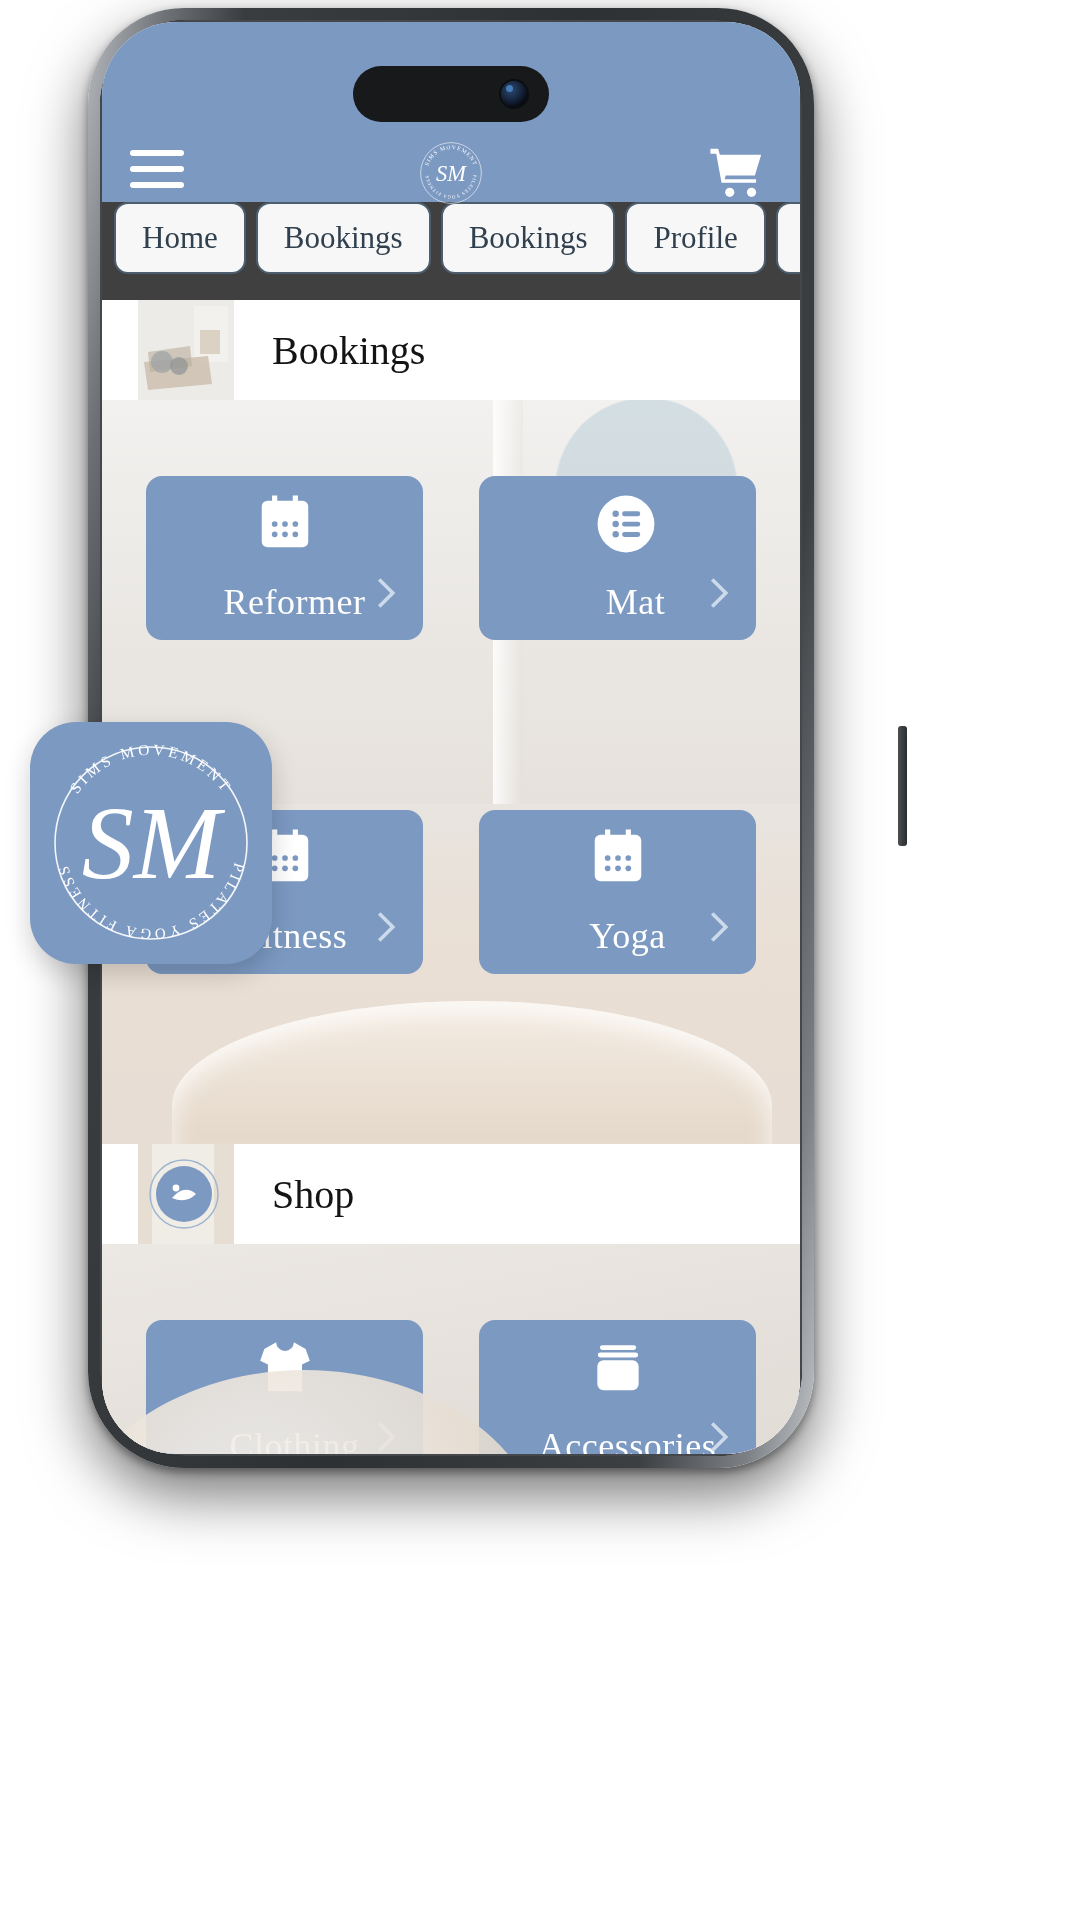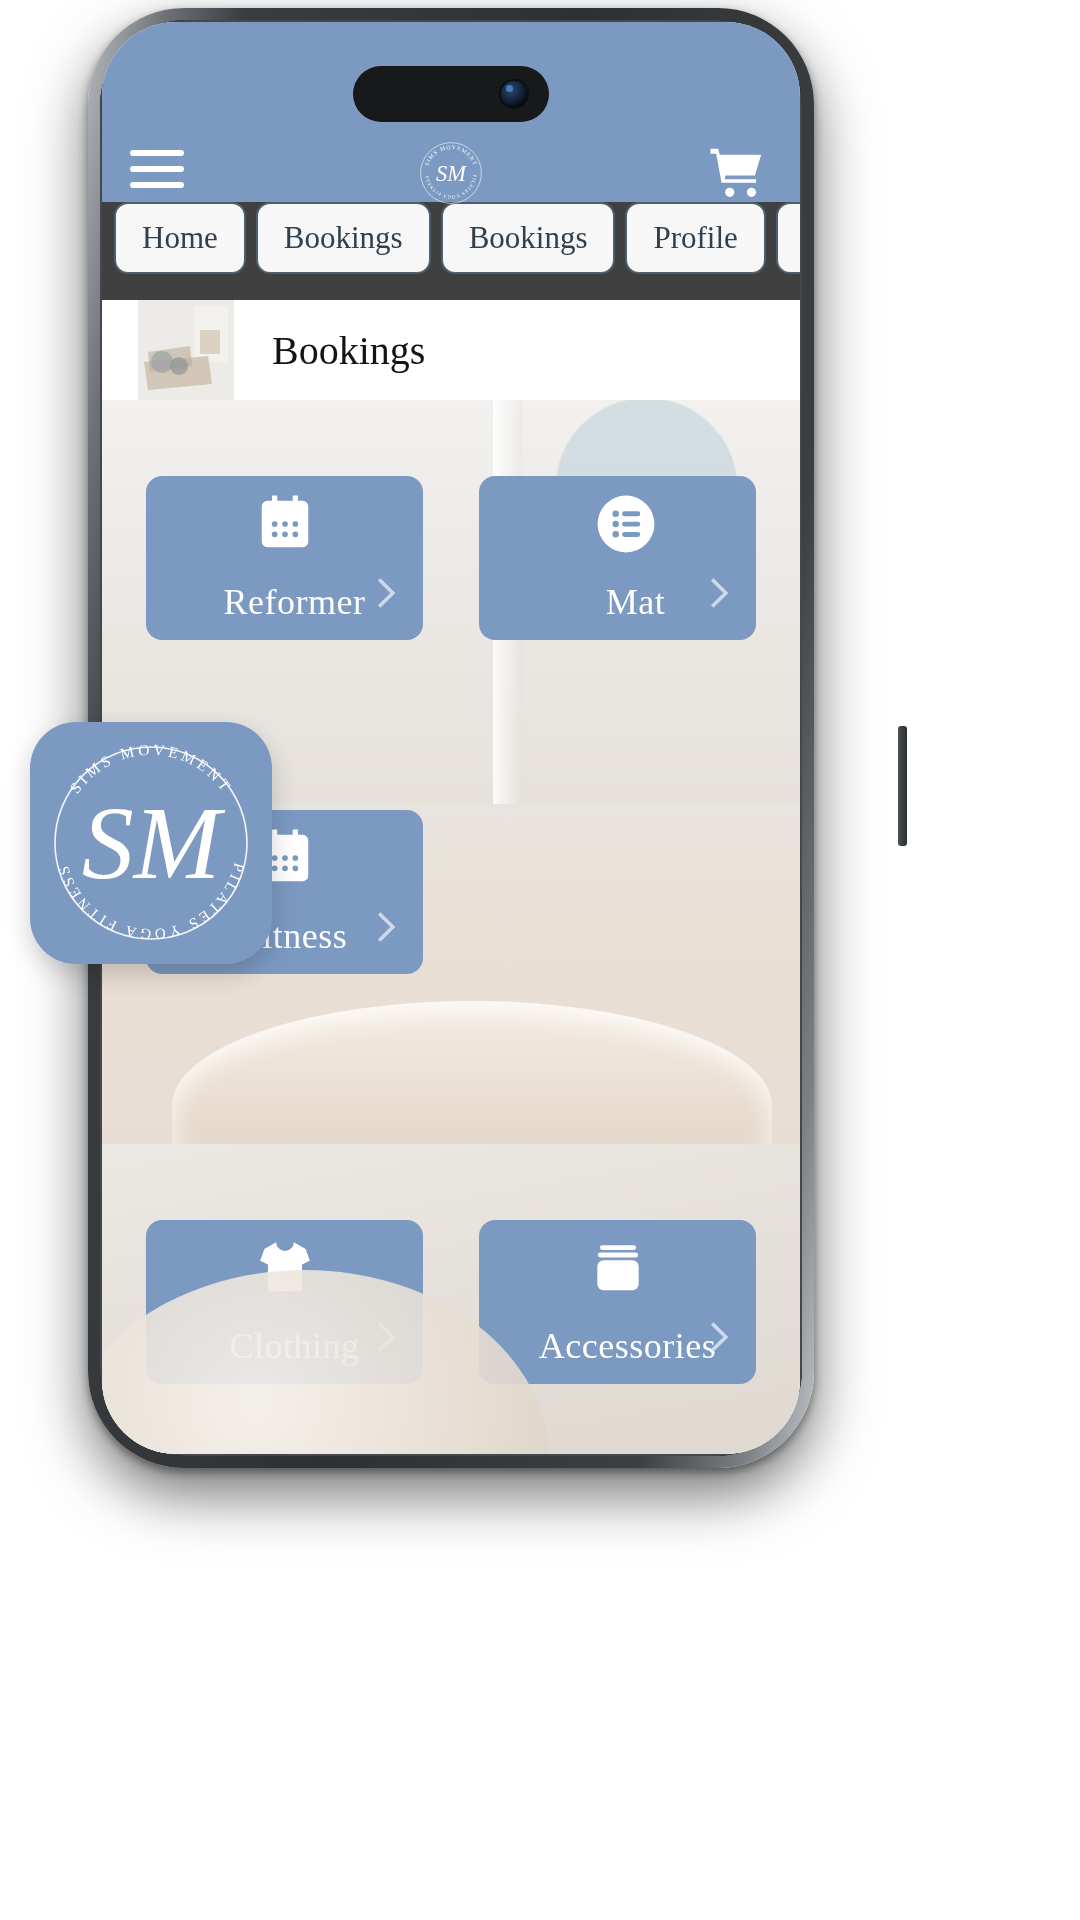--- a/index.html
+++ b/index.html
@@ -290,23 +290,58 @@
               </svg>
             </span>
             <span class="tile-label">Fitness</span>
             <span class="tile-chevron">
               <svg viewBox="0 0 12 20" width="22" height="34" fill="none" stroke="#cddaea" stroke-width="2.1">
                   <path d="M2 2 L10 10 L2 18"></path>
                 </svg>
             </span>
           </div>
 
-        </div>
-      </div>
-
+          <div class="tile">
+            <span class="tile-icon">
+              <svg viewBox="0 0 24 24" width="62" height="62" fill="#ffffff">
+                <path d="M7 1h2v2.2H7zM15 1h2v2.2H15z"></path>
+                <rect x="3" y="3" width="18" height="18" rx="2.2"></rect>
+                <g fill="#7c99c2">
+                  <circle cx="8" cy="12" r="1.1"></circle>
+                    <circle cx="12" cy="12" r="1.1"></circle>
+                    <circle cx="16" cy="12" r="1.1"></circle>
+                  <circle cx="8" cy="16" r="1.1"></circle>
+                    <circle cx="12" cy="16" r="1.1"></circle>
+                    <circle cx="16" cy="16" r="1.1"></circle>
+                </g>
+              </svg>
+            </span>
+            <span class="tile-label">Yoga</span>
+            <span class="tile-chevron">
+              <svg viewBox="0 0 12 20" width="22" height="34" fill="none" stroke="#cddaea" stroke-width="2.1">
+                  <path d="M2 2 L10 10 L2 18"></path>
+                </svg>
+            </span>
+          </div>
+        </div>
+      </div>
+
+      <div class="section-header">
+        <div class="section-thumb">
+          <svg viewBox="0 0 96 100" width="96" height="100" aria-hidden="true">
+            <rect width="96" height="100" fill="#e7ded3"></rect>
+            <rect x="14" y="0" width="62" height="100" fill="#f0ece6"></rect>
+            <circle cx="46" cy="50" r="28" fill="#7c99c2"></circle>
+            <path d="M34 54 q12 -14 24 -4 q-10 10 -24 4z" fill="#ffffff"></path>
+            <circle cx="38" cy="44" r="3.4" fill="#ffffff"></circle>
+            <circle cx="46" cy="50" r="34" fill="none" stroke="#9db4cf" stroke-width="1.4"></circle>
+          </svg>
+        </div>
+        <div class="section-title">Shop</div>
+      </div>
 
       <div class="photo-panel photo-shop">
         <div class="tile-grid" style="grid-template-columns:1fr 1fr; gap:0 56px;">
           <div class="tile" style="margin-top:14px;">
             <span class="tile-icon">
               <svg viewBox="0 0 24 24" width="62" height="62" fill="#ffffff">
                 <path d="M8.6 2 L4 4.6 L2.4 9.2 L5.4 10.6 L5.4 21 L18.6 21 L18.6 10.6 L21.6 9.2 L20 4.6 L15.4 2
                          a3.4 3.4 0 0 1 -6.8 0 Z"></path>
                 <path d="M9.2 2.2 a2.9 2.9 0 0 0 5.6 0" fill="none" stroke="#7c99c2" stroke-width="1.1"></path>
               </svg>

